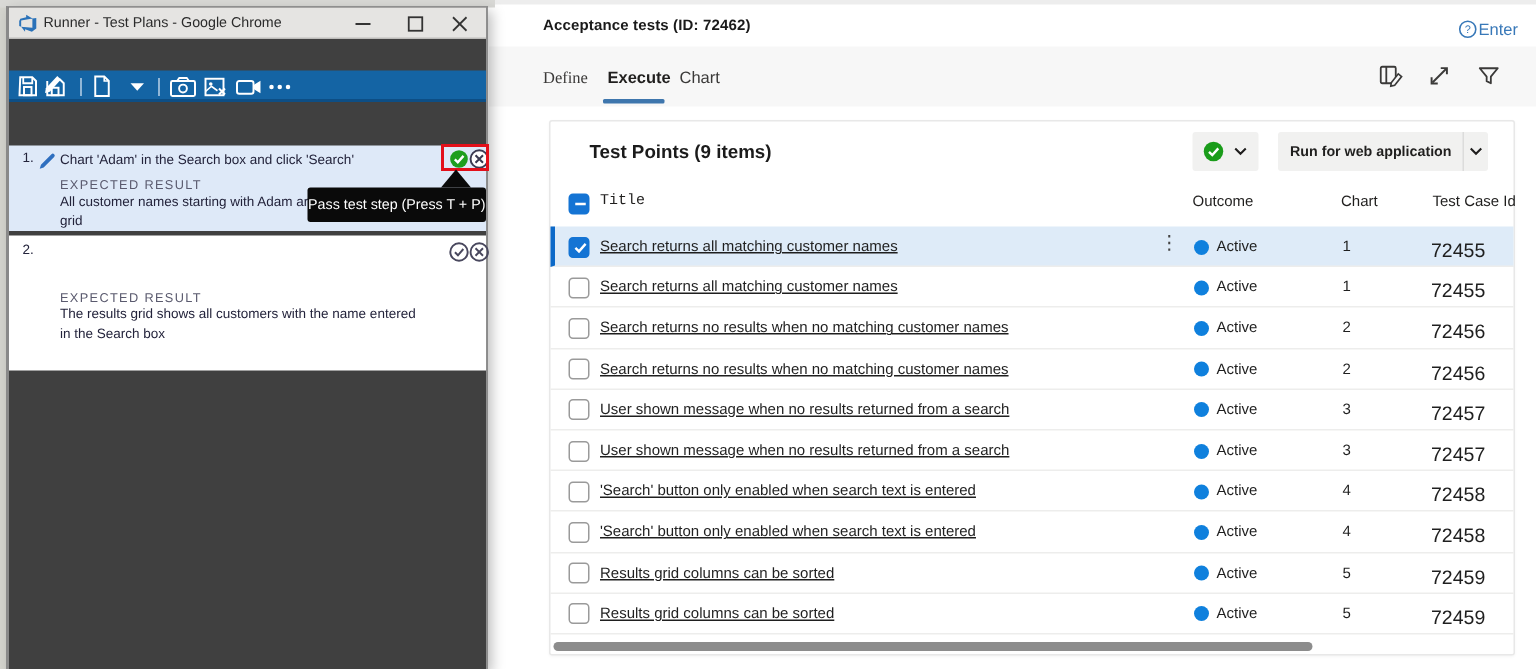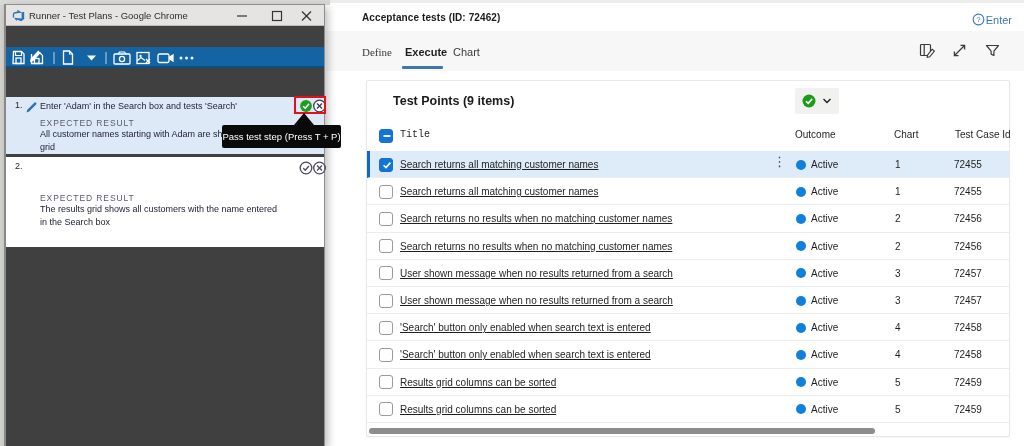--- a/index.html
+++ b/index.html
@@ -24,21 +24,21 @@
   #btn-run .lbl { position:absolute; left:8px; top:8px; white-space:nowrap; }
   #btn-run .div { position:absolute; left:123px; top:0; width:1px; height:26px; background:#dcdcdb; }
   .chev { stroke:#201f1e; stroke-width:1.4; fill:none; }
   
   .hdrlbl { position:absolute; top:48px; font-size:10px; color:#201f1e; white-space:nowrap; }
   .row { position:absolute; left:0; width:642px; height:27.2px; border-bottom:1px solid #ededec; }
   .row .t { position:absolute; left:33px; top:8px; font-size:10px; color:#1f1f1f; white-space:nowrap;text-decoration:underline; }
   .row .dot { position:absolute; left:428.5px; top:8.6px; width:10px; height:10px; border-radius:50%; background:#0f80dd; }
   .row .act { position:absolute; left:444px; top:8px; font-size:10px; color:#1f1f1f; }
   .row .ord { position:absolute; left:528px; top:8px; font-size:10px; color:#1f1f1f; }
-  .row .tc { position:absolute; left:587px; top:8px; font-size:10px; color:#1f1f1f; }
+  .row .tc { position:absolute; left:587px; top:8px; font-size:13px; color:#1f1f1f; }
   .cb { position:absolute; left:12px; top:6.5px; width:14px; height:14px; border:1px solid #9a9a9a; border-radius:3px; background:#fff; }
   .cb.on { background:#1474d4; border-color:#1474d4; }
   #scrollbar { position:absolute; left:2px; top:347px; width:506px; height:6px; background:#8c8c8c; border-radius:3px; }
   
   #behind-left { position:absolute; left:0; top:0; width:6px; height:446px; background:#d4d4ce; }
   #behind-top { position:absolute; left:0; top:0; width:330px; height:5px; background:#d9d9d6; }
   #win { position:absolute; left:4px; top:4px; width:321px; height:442px; background:#404040;
       border:1px solid #8f8f8f; border-left:2px solid #898989; border-bottom:none; box-shadow:3px 3px 8px rgba(0,0,0,0.25); }
   #titlebar { position:absolute; left:0; top:0; width:100%; height:21px; background:#e5e4e2; border-bottom:1px solid #bdbcba; }
   #titlebar .txt { position:absolute; left:23px; top:5px; font-size:9.5px; color:#2b2b2b; white-space:nowrap;}
@@ -47,21 +47,21 @@
   #toolbar { position:absolute; left:0; top:42px; width:100%; height:21px; background:#1464a4; border-bottom:2px solid #0d4e85;}
   #heading { position:absolute; left:0; top:65px; width:100%; height:27px; background:#fff; }
   #heading .txt { position:absolute; left:9px; top:8px; font-size:11px; color:#333; white-space:nowrap;}
   #step1 { position:absolute; left:0; top:92px; width:100%; height:57px; background:#dee9f8; }
   #step2 { position:absolute; left:0; top:152px; width:100%; height:90px; background:#fff; }
   .stepnum { position:absolute; left:9px; top:5px; font-size:9px; color:#23233b; }
   .steptxt { position:absolute; left:34px; top:5px; font-size:9px; color:#23233b; line-height:13px; white-space:nowrap;}
   .exp { position:absolute; left:34px; font-size:8.5px; color:#5a5a6e; letter-spacing:0.9px; white-space:nowrap;}
   .exptxt { position:absolute; left:34px; font-size:9px; color:#23233b; line-height:13px; white-space:nowrap;}
   #redbox { position:absolute; left:288px; top:90.5px; width:32px; height:18.5px; border:2.5px solid #e3101b; }
-  #tooltip { position:absolute; left:216px; top:120px; width:119px; height:23px; background:#0a0a0a; border-radius:2px;
+  #tooltip { position:absolute; left:199px; top:120px; width:119px; height:23px; background:#0a0a0a; border-radius:2px;
      color:#fff; font-size:9.5px; text-align:center; line-height:23px; }
   #tooltip-tri { position:absolute; left:288px; top:108px; width:0; height:0;
      border-left:10px solid transparent; border-right:10px solid transparent; border-bottom:12px solid #0a0a0a; }
 </style>
 </head>
 <body>
 
 <div id="page">
   <div class="topline"></div>
   <h1>Acceptance tests (ID: 72462)</h1>
@@ -96,20 +96,27 @@
   </div>
 
   <div id="card">
     <h2>Test Points (9 items)</h2>
     <div class="btn" id="btn-outcome">
       <svg style="position:absolute; left:7px; top:6px;" width="14" height="14" viewBox="0 0 14 14">
         <circle cx="7" cy="7" r="6.5" fill="#1a9c1a"></circle>
         <path d="M4 7.2 L6.2 9.4 L10.2 4.9" fill="none" stroke="#fff" stroke-width="1.6"></path>
       </svg>
       <svg style="position:absolute; left:27px; top:9px;" width="10" height="8" viewBox="0 0 10 8">
+          <path class="chev" d="M1.5 2 L5 5.5 L8.5 2"></path>
+        </svg>
+    </div>
+    <div class="btn" id="btn-run">
+      <span class="lbl">Run for web application</span>
+      <span class="div"></span>
+      <svg style="position:absolute; left:127px; top:9px;" width="10" height="8" viewBox="0 0 10 8">
           <path class="chev" d="M1.5 2 L5 5.5 L8.5 2"></path>
         </svg>
     </div>
 
     <div class="cb on" style="top:47.5px;">
       <svg width="12" height="12" style="position:absolute;left:0.5px;top:0.5px;" viewBox="0 0 12 12">
           <line x1="2.5" y1="6" x2="9.5" y2="6" stroke="#fff" stroke-width="1.8"></line>
         </svg>
     </div>
     <span class="hdrlbl" style="left:33px;font-family:Liberation Mono, monospace;">Title</span>
@@ -269,21 +276,21 @@
           <circle cx="180.5" cy="11" r="1.5"></circle>
           <circle cx="186" cy="11" r="1.5"></circle>
       </g>
     </svg>
   </div>
   <div id="step1">
     <span class="stepnum" style="top:3px;">1.</span>
     <svg style="position:absolute;left:19px;top:4px;" width="13" height="13" viewBox="0 0 13 13">
       <path d="M1.5 11.5 L2.3 8.8 L9.3 1.8 A1.2 1.2 0 0 1 11.1 3.6 L4.1 10.6 Z" fill="#2f6fbf"></path>
     </svg>
-    <span class="steptxt" style="left:34px; top:3px;">Enter 'Adam' in the Search box and tests 'Search'</span>
+    <span class="steptxt" style="left:34px; top:3px;">Chart 'Adam' in the Search box and click 'Search'</span>
 
     <svg style="position:absolute;left:293px;top:2px;" width="28" height="14" viewBox="0 0 28 14">
       <circle cx="7" cy="7" r="5.9" fill="#1e9e1e"></circle>
       <path d="M4.2 7.2 L6.2 9.2 L10 4.9" fill="none" stroke="#fff" stroke-width="1.6"></path>
       <circle cx="20.5" cy="7" r="5.8" fill="#fff" stroke="#3c3b52" stroke-width="1.3"></circle>
       <path d="M18 4.5 l5 5 m0 -5 l-5 5" stroke="#3c3b52" stroke-width="1.4"></path>
     </svg>
     <span class="exp" style="top:21px;">EXPECTED RESULT</span>
     <div class="exptxt" style="top:31px;">All customer names starting with Adam are shown in the results</div>
     <div class="exptxt" style="top:44px;">grid</div>

